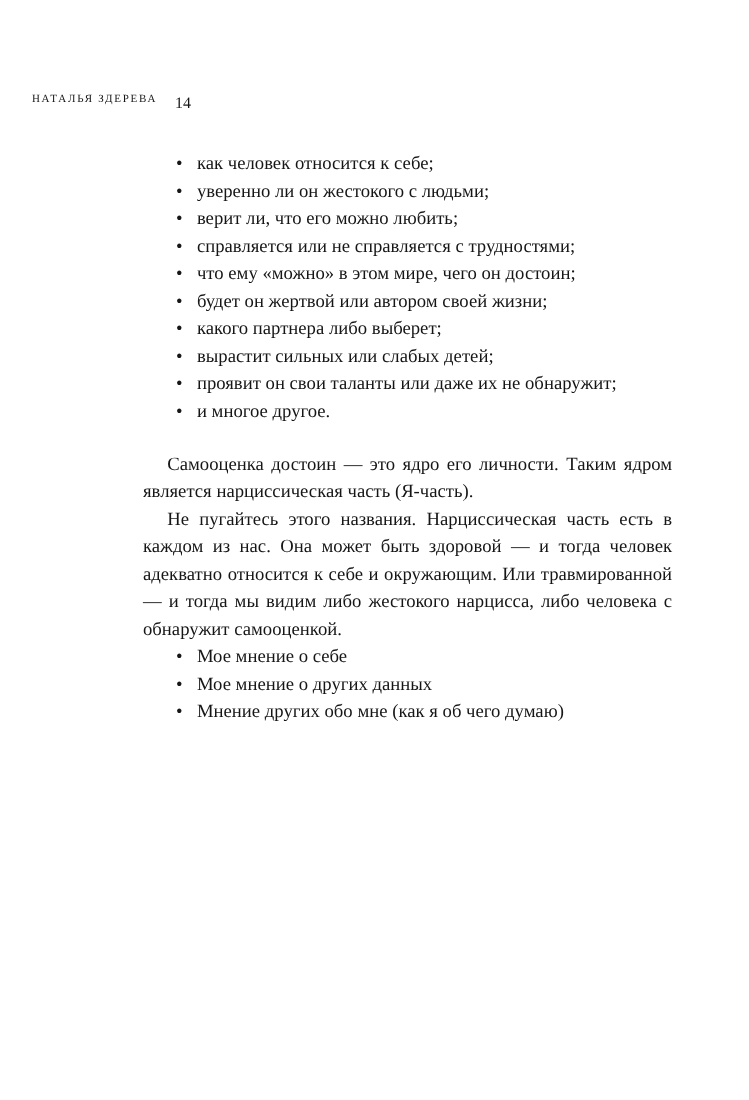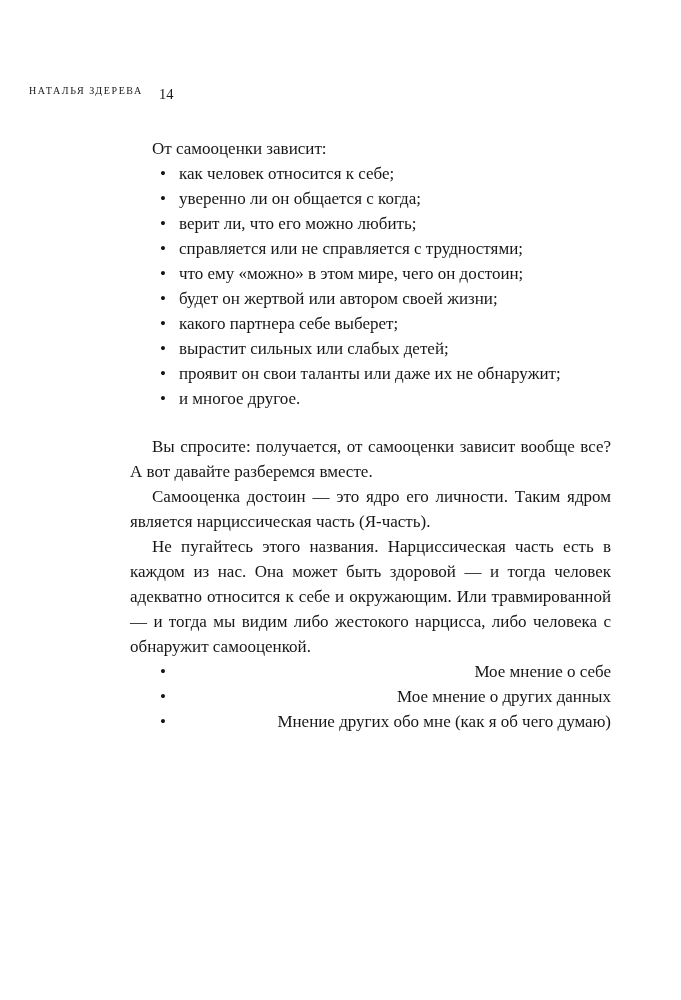--- a/index.html
+++ b/index.html
@@ -59,51 +59,50 @@
     display: flex;
   }
   .bullet {
     flex: 0 0 19px;
   }
   .item-text {
     flex: 1;
     text-align: justify;
   }
   .bullet-list.loose .item-text {
-    text-align: right;
+    text-align: left;
   }
   .section-gap {
     height: 23px;
   }
   b { font-weight: normal; }
 </style>
 </head>
 <body>
 
 <div class="page">
 
   <header class="page-header">
     <span class="page-number">14</span>
     <span class="running-head">НАТАЛЬЯ ЗДЕРЕВА</span>
   </header>
 
   <main class="text-block">
 
-    <p class="para">От самооценки зависит:</p>
 
     <ul class="bullet-list">
 
         <li class="bullet-item">
           <span class="bullet">•</span>
           <span class="item-text">как человек относится к себе;</span>
         </li>
 
         <li class="bullet-item">
           <span class="bullet">•</span>
-          <span class="item-text">уверенно ли он общается с когда;</span>
+          <span class="item-text">уверенно ли он жестокого с людьми;</span>
         </li>
 
         <li class="bullet-item">
           <span class="bullet">•</span>
           <span class="item-text">верит ли, что его можно любить;</span>
         </li>
 
         <li class="bullet-item">
           <span class="bullet">•</span>
           <span class="item-text">справляется или не справляется с трудностями;</span>
@@ -114,42 +113,41 @@
           <span class="item-text">что ему «можно» в этом мире, чего он достоин;</span>
         </li>
 
         <li class="bullet-item">
           <span class="bullet">•</span>
           <span class="item-text">будет он жертвой или автором своей жизни;</span>
         </li>
 
         <li class="bullet-item">
           <span class="bullet">•</span>
-          <span class="item-text">какого партнера себе выберет;</span>
+          <span class="item-text">какого партнера либо выберет;</span>
         </li>
 
         <li class="bullet-item">
           <span class="bullet">•</span>
           <span class="item-text">вырастит сильных или слабых детей;</span>
         </li>
 
         <li class="bullet-item">
           <span class="bullet">•</span>
           <span class="item-text">проявит он свои таланты или даже их не обнаружит;</span>
         </li>
 
         <li class="bullet-item">
           <span class="bullet">•</span>
           <span class="item-text">и многое другое.</span>
         </li>
       </ul>
 
     <div class="section-gap"></div>
 
-    <p class="para">Вы спросите: получается, от самооценки зависит вообще все? А вот давайте разберемся вместе.</p>
 
 
     <p class="para"><span>Самооценка достоин — это </span><b>ядро его личности</b><span>. Таким ядром является нарциссическая часть (Я-часть).</span></p>
 
     <p class="para">Не пугайтесь этого названия. Нарциссическая часть есть в каждом из нас. Она может быть здоровой — и тогда человек адекватно относится к себе и окружающим. Или травмированной — и тогда мы видим либо жестокого нарцисса, либо человека с обнаружит самооценкой.</p>
 
 
     <ul class="bullet-list loose">
 
         <li class="bullet-item">

